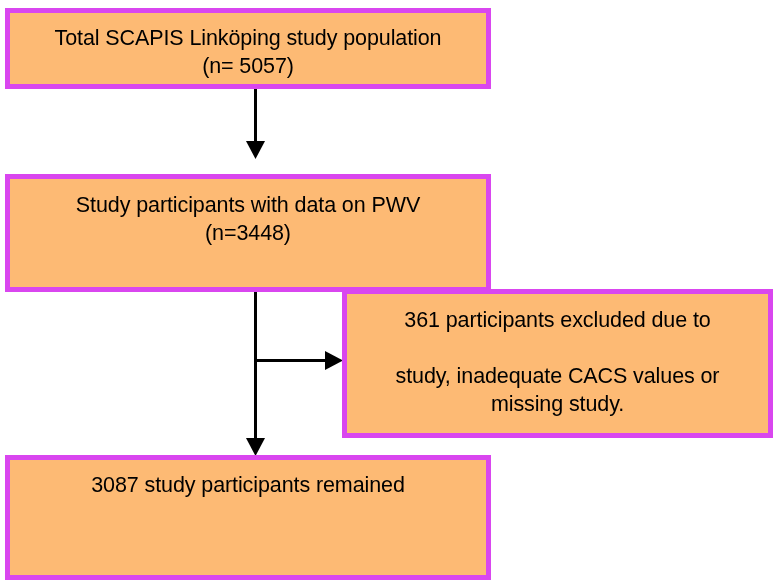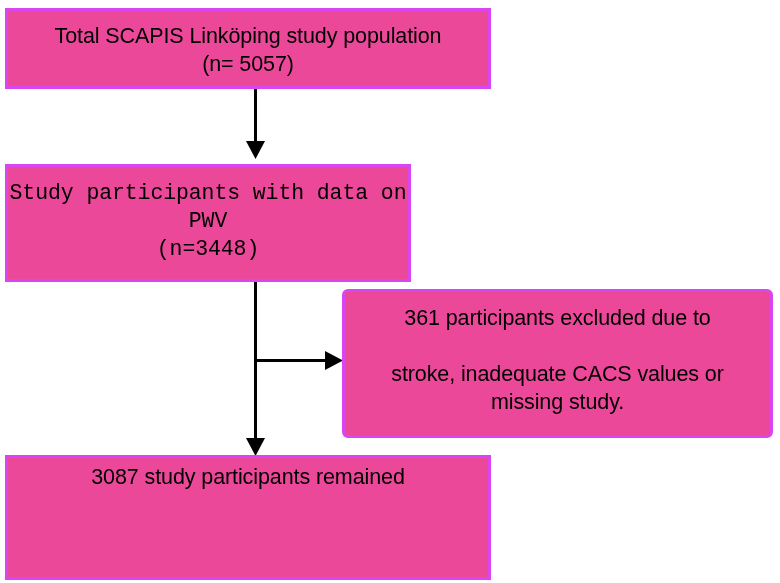--- a/index.html
+++ b/index.html
@@ -15,22 +15,22 @@
   #flowchart {
     position: relative;
     width: 780px;
     height: 583px;
     background: #ffffff;
     overflow: hidden;
   }
   .node {
     position: absolute;
     box-sizing: border-box;
-    border: 3px solid #d946ef;
-    background: #ec4899;
+    border: 5px solid #d946ef;
+    background: #fdba74;
   }
   .node-text {
     font-size: 21.5px;
     line-height: 28px;
     text-align: center;
     color: #000000;
     white-space: pre-line;
     letter-spacing: -0.1px;
   }
 
@@ -41,50 +41,48 @@
     width: 486px;
     height: 81px;
   }
   #node-total .node-text {
     padding-top: 11px;
   }
 
   
   #node-pwv {
     left: 5px;
-    top: 164px;
-    width: 406px;
+    top: 174px;
+    width: 486px;
     height: 118px;
-    font-family: Liberation Mono, monospace;
   }
   #node-pwv .node-text {
     padding-top: 12px;
   }
 
   
   #node-excluded {
     left: 342px;
     top: 289px;
     width: 431px;
     height: 149px;
-    border-radius: 6px;
   }
   #node-excluded .node-text {
     padding-top: 12px;
   }
 
   
   #node-remained {
     left: 5px;
     top: 455px;
     width: 486px;
     height: 125px;
   }
   #node-remained .node-text {
-    padding-top: 5px;
+    padding-top: 11px;
     text-align: center;
   }
 
   
   .connector {
     position: absolute;
     left: 0;
     top: 0;
     width: 780px;
     height: 583px;
@@ -118,20 +116,20 @@
     <div class="node-text">Total SCAPIS Linköping study population
 (n= 5057)</div>
   </div>
 
   <div class="node" id="node-pwv">
     <div class="node-text">Study participants with data on PWV
 (n=3448)</div>
   </div>
 
   <div class="node" id="node-excluded">
-    <div class="node-text"><span>361 participants excluded due to</span><br><br><span>stroke, inadequate CACS values or</span><br><span>missing study.</span></div>
+    <div class="node-text"><span>361 participants excluded due to</span><br><br><span>study, inadequate CACS values or</span><br><span>missing study.</span></div>
   </div>
 
   <div class="node" id="node-remained">
     <div class="node-text">3087 study participants remained</div>
   </div>
 
 </div>
 
 </body></html>

